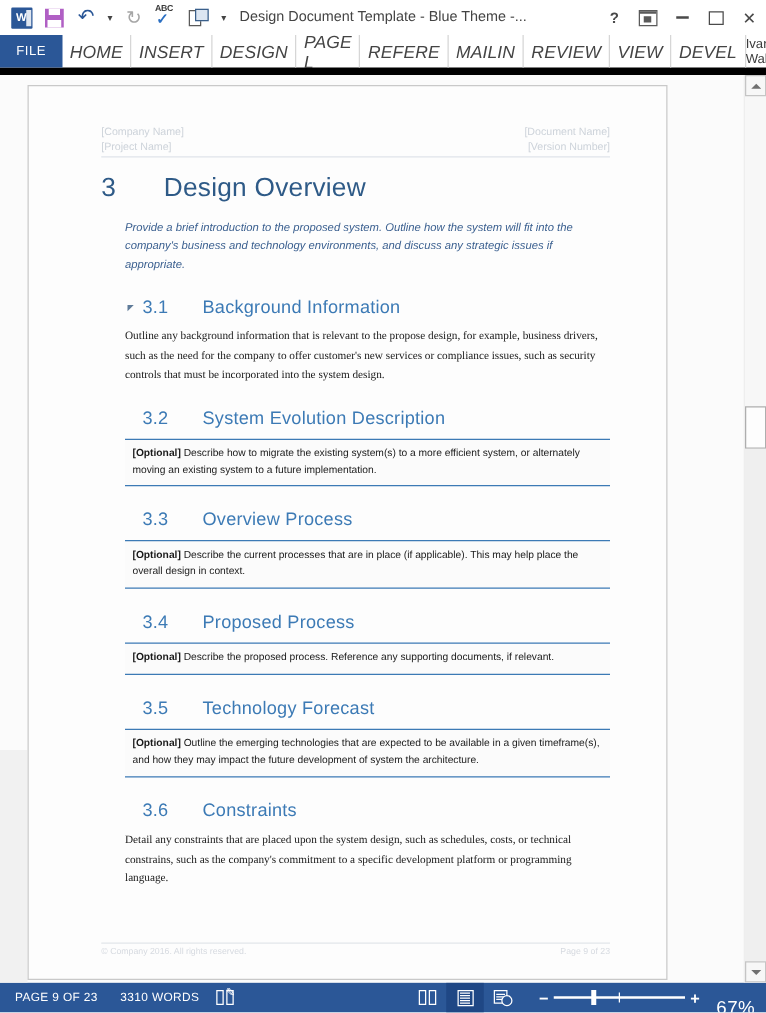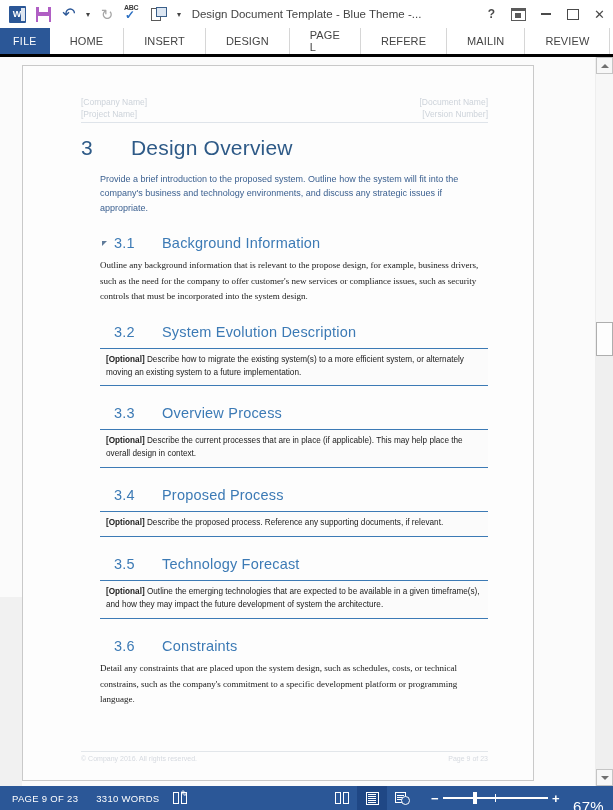--- a/index.html
+++ b/index.html
@@ -33,23 +33,23 @@
   .title-text{position:absolute;left:0;right:0;text-align:center;font-size:11.5px;color:#444;pointer-events:none;}
   .win-ctrls{margin-left:auto;display:flex;align-items:center;height:28px;}
   .win-btn{width:27px;height:26px;display:flex;align-items:center;justify-content:center;color:#4a4a4a;font-size:12px;}
   .ribbon-opt{position:relative;width:13px;height:11px;border:1.3px solid #5a5a5a;}
   .ribbon-opt:before{content:"";position:absolute;left:3px;top:4px;width:6px;height:5px;background:#5a5a5a;}
   .ribbon-opt:after{content:"";position:absolute;left:0;top:0;right:0;height:2px;background:#5a5a5a;}
   .min-g{width:10px;height:1.6px;background:#4a4a4a;}
   .max-g{width:10px;height:9px;border:1.5px solid #4a4a4a;}
 
   
-  .tabstrip{height:26px;flex:0 0 26px;background:#ffffff;display:flex;align-items:stretch;border-bottom:3px solid #000000;position:relative;}
+  .tabstrip{height:26px;flex:0 0 26px;background:#ffffff;display:flex;align-items:stretch;border-bottom:6px solid #000000;position:relative;}
   .file-tab{background:#2b5797;color:#fff;font-size:10.5px;display:flex;align-items:center;padding:0 13px;letter-spacing:.4px;}
-  .tab{font-size:11px;color:#444;display:flex;align-items:center;padding:0 20px;border-right:1px solid #d6d6d6;letter-spacing:.1px;}
+  .tab{font-size:14px;color:#444;display:flex;align-items:center;padding:0 6px;border-right:1px solid #d6d6d6;letter-spacing:.1px;font-style:italic;}
   .tab:first-of-type{border-left:1px solid #d6d6d6;}
   .user-area{margin-left:auto;display:flex;align-items:center;gap:4px;padding-right:2px;}
   .user-name{font-size:10.5px;color:#3b3b3b;}
   .user-caret{font-size:8px;color:#555;}
   .avatar{width:21px;height:21px;background:#1f4785;color:#fff;display:flex;align-items:center;justify-content:center;font-size:12px;}
 
   
   .work{flex:1 1 auto;position:relative;background:#fafafa;overflow:hidden;}
   .canvas{position:absolute;left:0;top:0;right:17px;bottom:0;background:#fbfbfb;}
   .gutter-shade{position:absolute;left:0;top:540px;width:22px;height:200px;background:#f1f1f1;}
@@ -57,21 +57,21 @@
 
   .doc-inner{position:absolute;left:58px;right:45px;top:30px;}
 
   .hdr-row{display:flex;justify-content:space-between;font-size:8.5px;color:#cdd3da;line-height:1.45;}
   .hdr-col{display:flex;flex-direction:column;}
   .hdr-right{text-align:right;}
   .hdr-rule{border-bottom:1px solid #dfe4ea;margin-top:1px;}
 
   h1.sec{color:#2e5a87;font-weight:400;font-size:21px;margin:13px 0 0 0;display:flex;letter-spacing:.2px;}
   h1.sec .num{width:50px;flex:0 0 50px;}
-  .lead{color:#3a5f8f;font-size:9px;line-height:1.65;margin:12px 0 0 19px;width:93%;}
+  .lead{font-style:italic;color:#3a5f8f;font-size:9px;line-height:1.65;margin:12px 0 0 19px;width:93%;}
 
   h2.sub{color:#3c7ab5;font-weight:400;font-size:14.5px;margin:0;display:flex;letter-spacing:.2px;position:relative;}
   h2.sub .num{width:48px;flex:0 0 48px;}
   .h2wrap{margin-top:19px;margin-left:33px;position:relative;}
   .collapse-arrow{position:absolute;left:-12px;top:6px;width:0;height:0;border-left:5px solid #5f7b99;border-bottom:5px solid transparent;border-top:0;}
 
   p.body{font-size:9px;color:#191919;line-height:1.72;margin:7px 0 0 19px;font-family:Liberation Serif, serif;}
 
   .optional{margin:8px 0 0 19px;border-top:1.4px solid #3c7ab5;border-bottom:1.4px solid #3c7ab5;background:#fbfbfb;padding:5px 5px 6px 6px;font-size:8.2px;color:#1a1a1a;line-height:1.58;}
   .optional b{font-weight:bold;}

